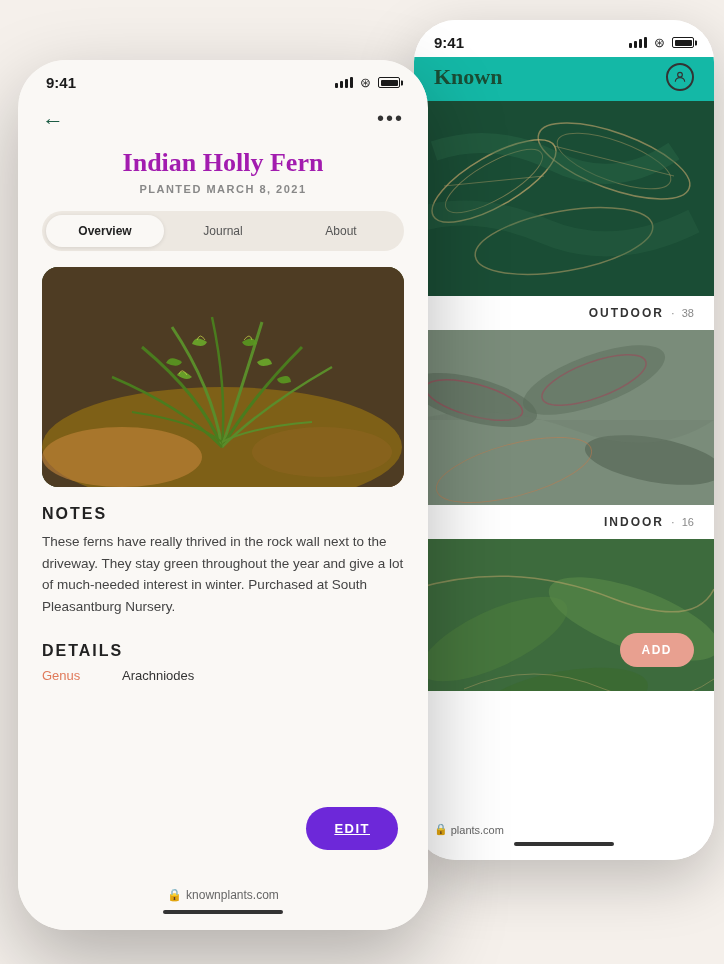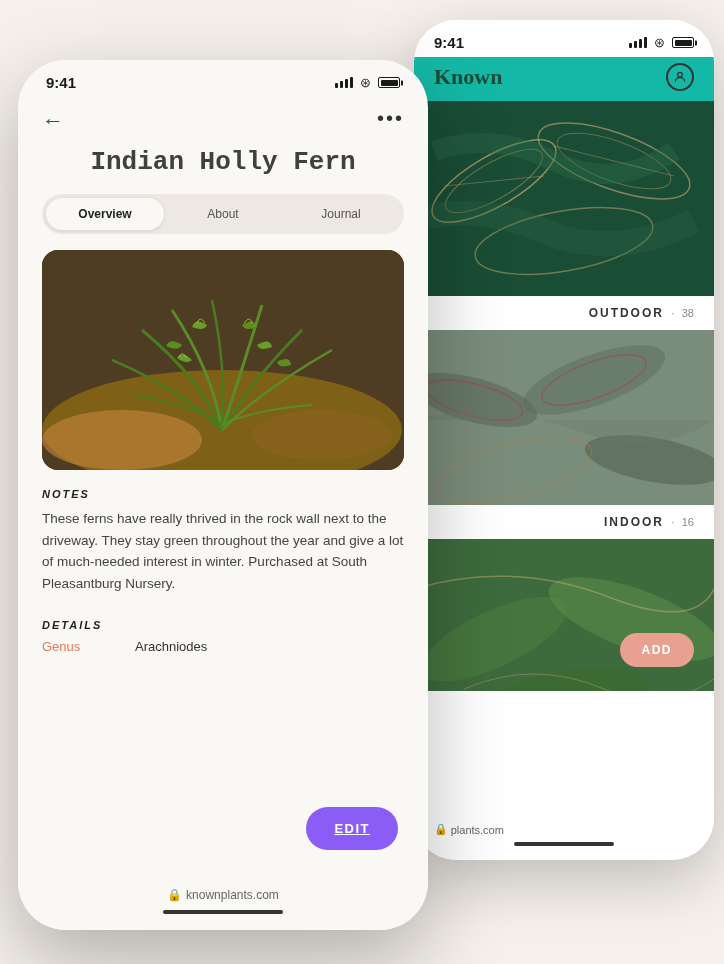--- a/index.html
+++ b/index.html
@@ -73,22 +73,22 @@
       cursor: pointer;
     }
 
     .phone1-title-section {
       text-align: center;
       padding: 4px 20px 16px;
     }
     .plant-name {
       font-size: 26px;
       font-weight: 800;
-      color: #404040;
-      font-family: Liberation Mono, monospace;
+      color: #a21caf;
+      font-family: Liberation Serif, serif;
       line-height: 1.2;
     }
     .plant-date {
       font-size: 11px;
       font-weight: 600;
       color: #888;
       letter-spacing: 1.5px;
       margin-top: 5px;
     }
 
@@ -124,58 +124,57 @@
       background: linear-gradient(135deg, #4a7c4a 0%, #2d5a2d 30%, #6b8c3e 60%, #8b6914 80%, #c4853a 100%);
       position: relative;
     }
     
     .fern-svg { position: absolute; width: 100%; height: 100%; }
 
     .notes-section {
       padding: 0 24px 12px;
     }
     .section-label {
-      font-size: 11px;
+      font-size: 16px;
       font-weight: 800;
       letter-spacing: 2px;
       color: #222;
       margin-bottom: 8px;
-      font-style: italic;
     }
     .notes-text {
       font-size: 13.5px;
       color: #444;
       line-height: 1.6;
     }
 
     .details-section {
       padding: 12px 24px 8px;
     }
     .detail-row {
       display: flex;
       align-items: center;
-      gap: 13px;
+      gap: 0;
       margin-bottom: 10px;
     }
     .detail-label {
       font-size: 13px;
       color: #e07a5a;
       font-weight: 500;
       width: 80px;
     }
     .detail-value {
       font-size: 13px;
       color: #333;
     }
 
     .edit-btn {
       position: absolute;
       bottom: 80px;
       right: 30px;
-      background: #8b5cf6;
+      background: #6d28d9;
       color: white;
       border: none;
       border-radius: 30px;
       padding: 14px 28px;
       font-size: 13px;
       font-weight: 700;
       letter-spacing: 1.5px;
       cursor: pointer;
       text-decoration: underline;
     }
@@ -457,26 +456,27 @@
     </div>
   </div>
 
   <div class="phone1-header">
     <span class="back-btn">←</span>
     <span class="more-btn">•••</span>
   </div>
 
   <div class="phone1-title-section">
     <div class="plant-name">Indian Holly Fern</div>
+    <div class="plant-date">PLANTED MARCH 8, 2021</div>
   </div>
 
   <div class="tabs-container">
     <div class="tab-item active">Overview</div>
+    <div class="tab-item">Journal</div>
     <div class="tab-item">About</div>
-    <div class="tab-item">Journal</div>
   </div>
 
   <div class="plant-image">
     <svg class="fern-svg" viewBox="0 0 362 220">
       <rect width="362" height="220" fill="#3d2a1a"></rect>
 
       <rect width="362" height="220" fill="#5a4a2a" opacity="0.6"></rect>
 
       <ellipse cx="180" cy="180" rx="180" ry="60" fill="#8b6914" opacity="0.8"></ellipse>
       <ellipse cx="80" cy="190" rx="80" ry="30" fill="#c4853a" opacity="0.6"></ellipse>

